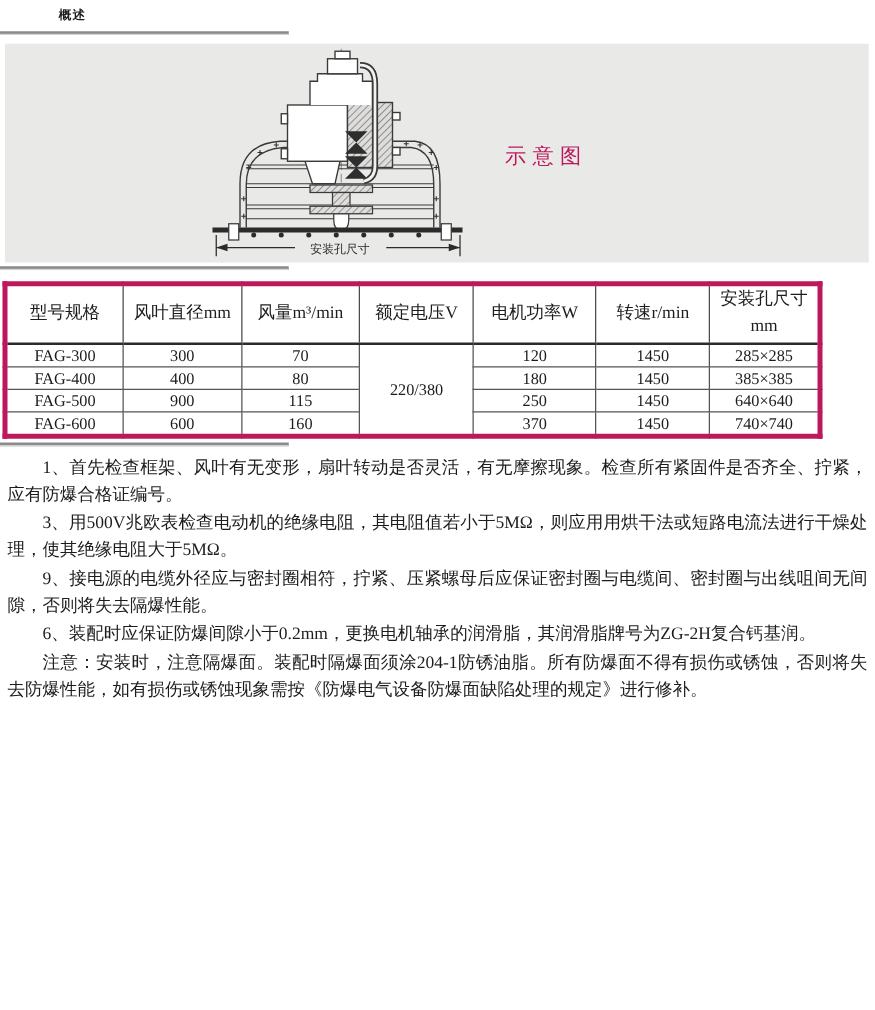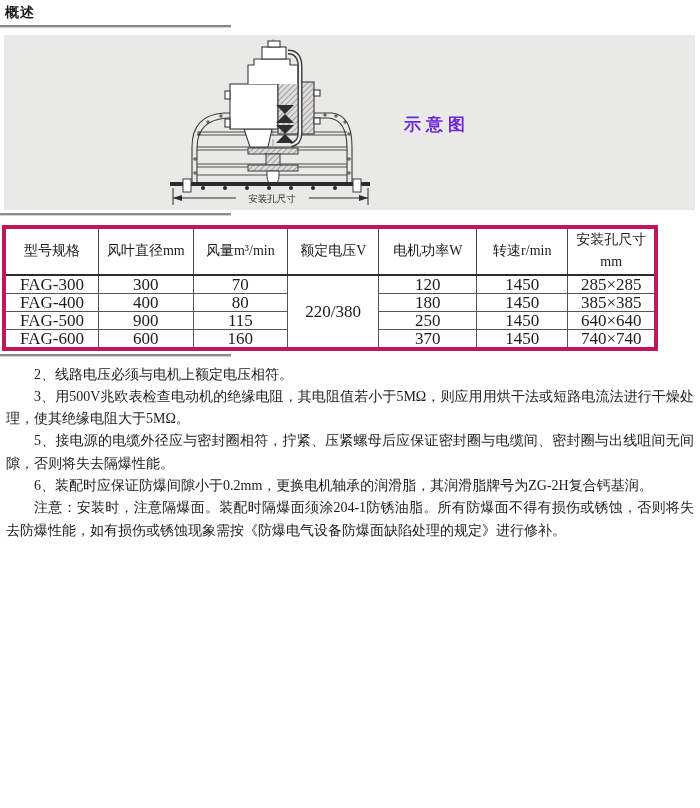--- a/index.html
+++ b/index.html
@@ -4,48 +4,48 @@
 <style>
   html,body{margin:0;padding:0;}
   body{
     width:700px;height:808px;overflow:hidden;background:#ffffff;
     color:#1c1c1c;
     font-family:"Liberation Serif","DejaVu Serif",serif;
     font-size:14px;line-height:22.3px;
   }
   .section-heading{
     font-family:"Liberation Sans","DejaVu Sans",sans-serif;
-    font-weight:bold;font-size:14px;line-height:19px;
-    padding:3px 0 0 5px;letter-spacing:1px;
+    font-weight:bold;font-size:10px;line-height:19px;
+    padding:3px 0 0 5px;letter-spacing:1px;margin-left:42px;
   }
   .section-rule{
     width:231px;height:2px;background:#8a8a8a;
     border-bottom:1px solid #d2d2d2;margin-top:3px;
   }
   .para{margin:6px 6px 0 6px;text-align:justify;text-indent:2em;}
   .figure-box{
     position:relative;margin:7px 0 0 4px;width:691px;height:175px;
     background:#e9e9e7;
   }
   .figure-label{
     position:absolute;left:400px;top:79px;
-    font-size:17px;letter-spacing:5px;color:#6d28d9;font-weight:700;
+    font-size:17px;letter-spacing:5px;color:#be185d;font-weight:400;
   }
   .figure-svg{position:absolute;left:0;top:0;}
   table.spec{
     border-collapse:collapse;table-layout:fixed;
     margin:9px 0 0 2px;width:656px;
     border:4px solid #be185d;
   }
   table.spec th{
     border:1px solid #4a4a4a;border-bottom:2px solid #2b2b2b;
     font-weight:normal;font-size:14px;height:25px;padding:0;text-align:center;
   }
   table.spec td{
-    border:1px solid #555555;font-size:17px;height:17px;
+    border:1px solid #555555;font-size:13px;height:17px;
     padding:0;text-align:center;line-height:17px;
   }
   .list{margin-top:7px;}
   .list p{margin:0 6px;text-align:justify;text-indent:2em;}
 </style>
 </head>
 <body>
 
 <div>
 
@@ -203,21 +203,21 @@
         <td>370</td>
         <td>1450</td>
         <td>740×740</td>
       </tr>
     </tbody>
   </table>
 
   <div class="section-rule"></div>
 
   <div class="list">
-    <p>2、线路电压必须与电机上额定电压相符。</p>
+    <p>1、首先检查框架、风叶有无变形，扇叶转动是否灵活，有无摩擦现象。检查所有紧固件是否齐全、拧紧，应有防爆合格证编号。</p>
     <p>3、用500V兆欧表检查电动机的绝缘电阻，其电阻值若小于5MΩ，则应用用烘干法或短路电流法进行干燥处理，使其绝缘电阻大于5MΩ。</p>
-    <p>5、接电源的电缆外径应与密封圈相符，拧紧、压紧螺母后应保证密封圈与电缆间、密封圈与出线咀间无间隙，否则将失去隔爆性能。</p>
+    <p>9、接电源的电缆外径应与密封圈相符，拧紧、压紧螺母后应保证密封圈与电缆间、密封圈与出线咀间无间隙，否则将失去隔爆性能。</p>
     <p>6、装配时应保证防爆间隙小于0.2mm，更换电机轴承的润滑脂，其润滑脂牌号为ZG-2H复合钙基润。</p>
     <p>注意：安装时，注意隔爆面。装配时隔爆面须涂204-1防锈油脂。所有防爆面不得有损伤或锈蚀，否则将失去防爆性能，如有损伤或锈蚀现象需按《防爆电气设备防爆面缺陷处理的规定》进行修补。</p>
 
   </div>
 
 </div>
 
 </body></html>

